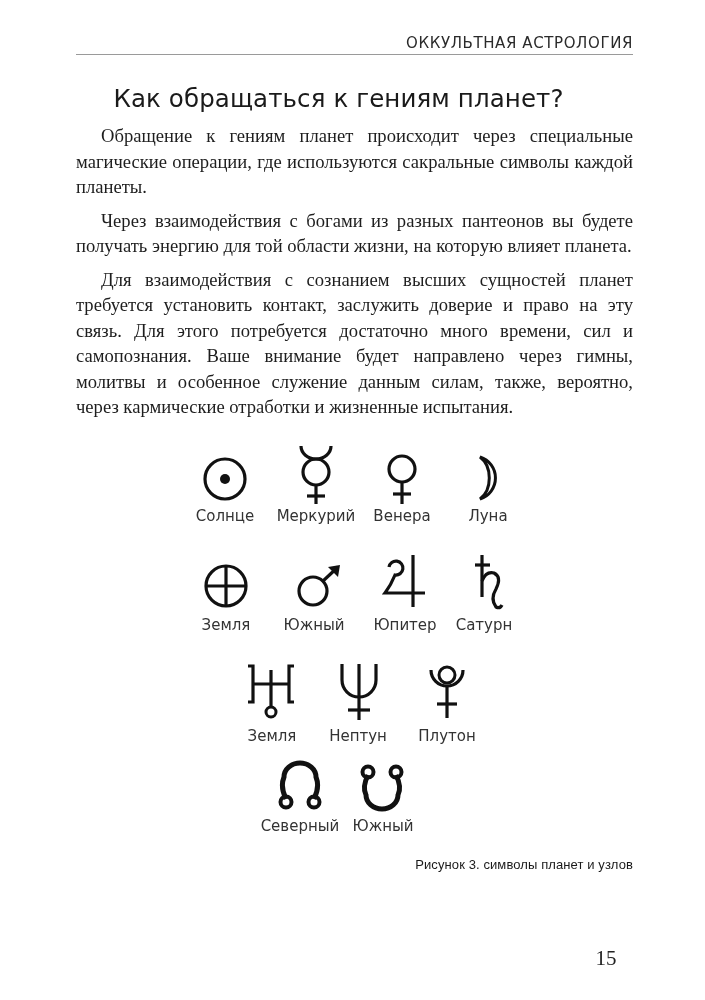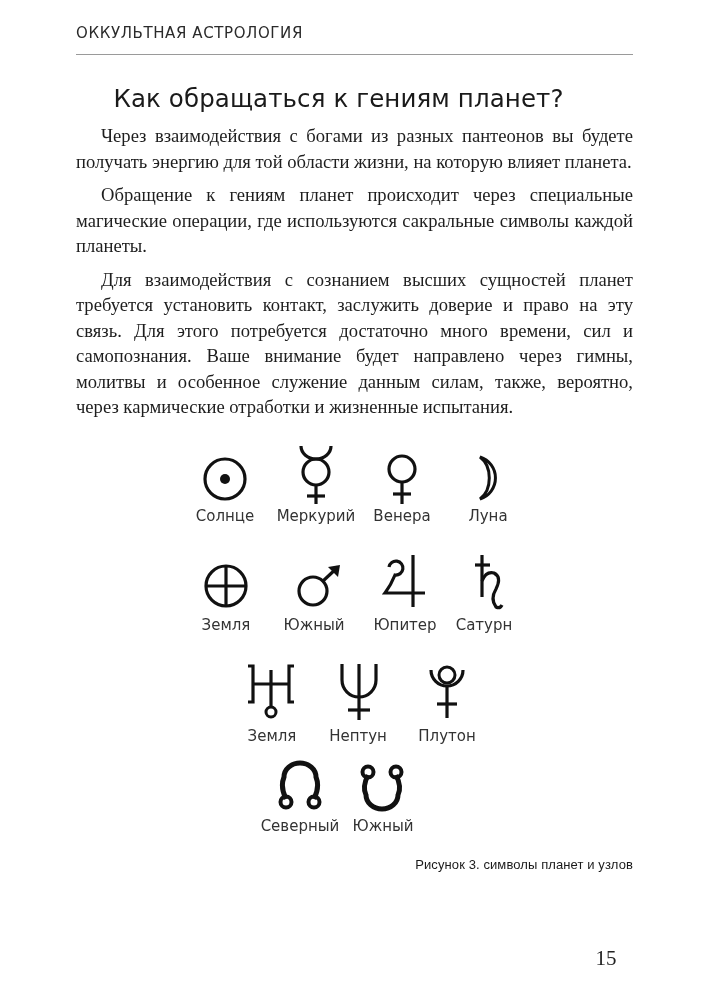--- a/index.html
+++ b/index.html
@@ -1,18 +1,18 @@
 <!DOCTYPE html>
 <html><head>
 <meta charset="utf-8">
 <style>
   html, body { margin: 0; padding: 0; background: #ffffff; }
   body { width: 705px; height: 1000px; position: relative; overflow: hidden; color: #1e1e1e; }
   .running-head {
-    position: absolute; left: 76px; top: 24px; width: 557px; text-align: left;
+    position: absolute; left: 76px; top: 34px; width: 557px; text-align: right;
     font-family: "DejaVu Sans", sans-serif; font-size: 15px; letter-spacing: 0.6px; color: #2a2a2a;
   }
   .head-rule {
     position: absolute; left: 76px; top: 54px; width: 557px; height: 0;
     border-top: 1.3px solid #9a9a9a;
   }
   .title {
     position: absolute; left: 60px; top: 84px; width: 557px; text-align: center;
     font-family: "DejaVu Sans", sans-serif; font-size: 24.5px; color: #1a1a1a; letter-spacing: 0.1px;
   }
@@ -39,22 +39,22 @@
 </style>
 </head>
 <body>
 
 <div class="running-head">ОККУЛЬТНАЯ АСТРОЛОГИЯ</div>
 <div class="head-rule"></div>
 
 <div class="title">Как обращаться к гениям планет?</div>
 
 <div class="body-text">
+  <p>Обращение к гениям планет происходит через специальные магические операции, где используются сакральные символы каждой планеты.</p>
   <p>Через взаимодействия с богами из разных пантеонов вы будете получать энергию для той области жизни, на которую влияет планета.</p>
-  <p>Обращение к гениям планет происходит через специальные магические операции, где используются сакральные символы каждой планеты.</p>
   <p>Для взаимодействия с сознанием высших сущностей планет требуется установить контакт, заслужить доверие и право на эту связь. Для этого потребуется достаточно много времени, сил и самопознания. Ваше внимание будет направлено через гимны, молитвы и особенное служение данным силам, также, вероятно, через кармические отработки и жизненные испытания.</p>
 </div>
 
 <div class="figure">
 
   <svg class="sym" style="left:202px;top:456px" width="46" height="46" viewBox="0 0 46 46">
     <circle cx="23" cy="23" r="20" fill="none" stroke="#111" stroke-width="3.2"></circle>
     <circle cx="23" cy="23" r="5" fill="#111"></circle>
   </svg>
   <span class="sym-label" style="left:225px;top:507px">Солнце</span>

